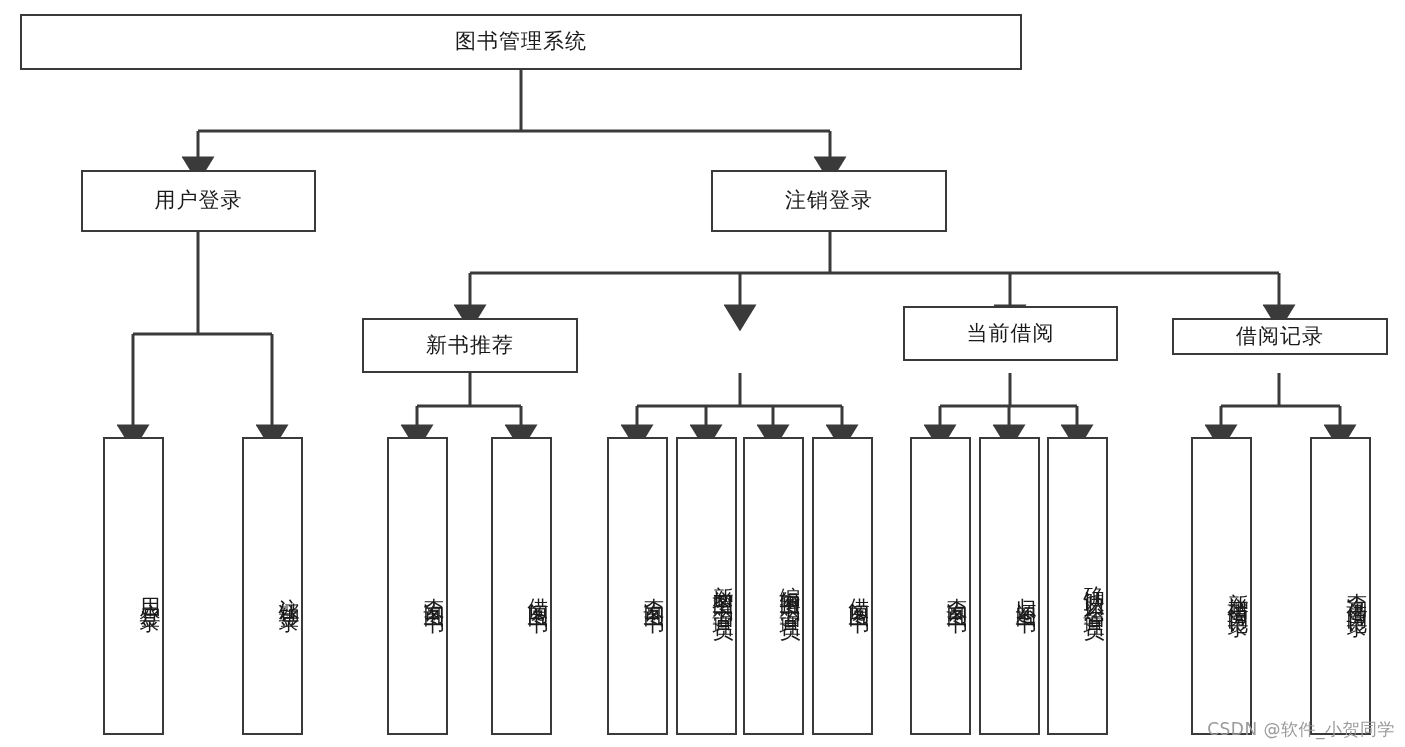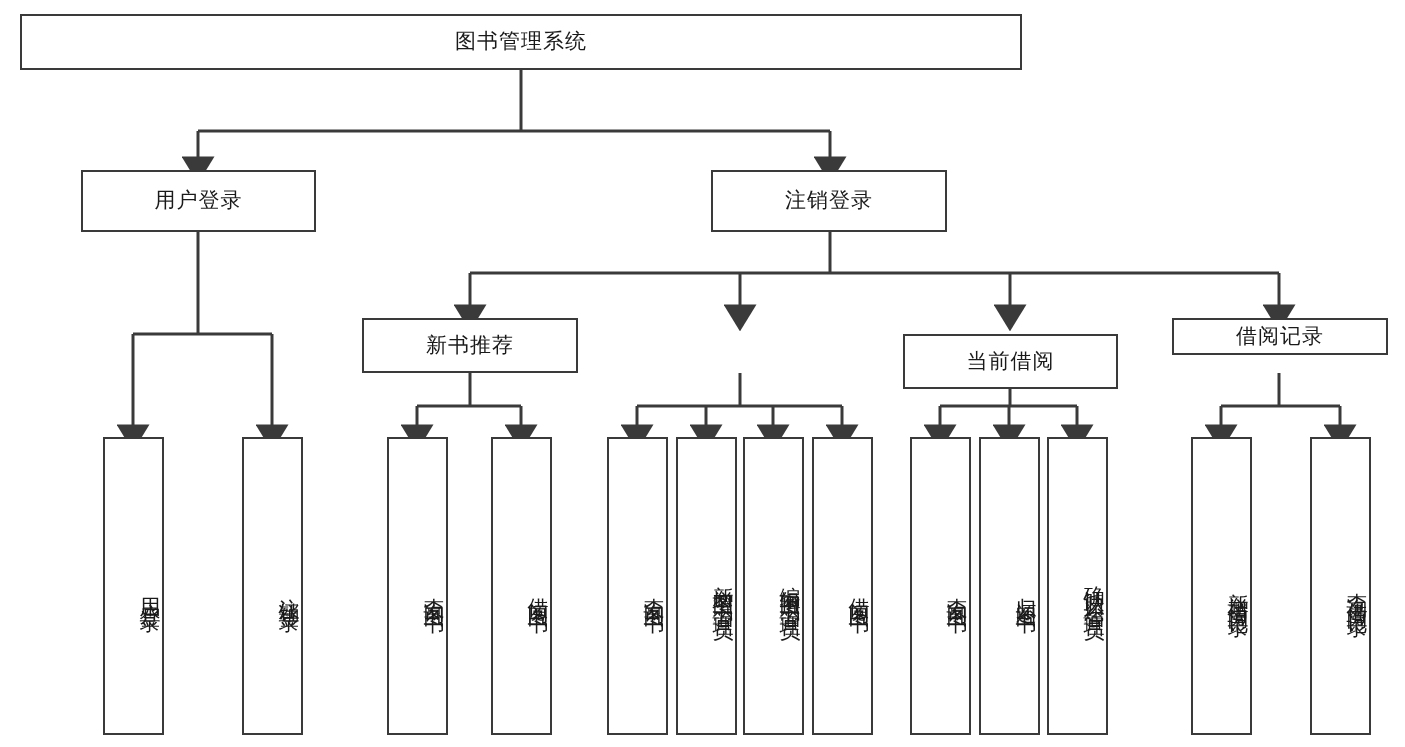--- a/index.html
+++ b/index.html
@@ -133,21 +133,21 @@
   <div class="node horiz" style="left:81px; top:170px; width:235px; height:62px;">
     <span class="label">用户登录</span>
   </div>
   <div class="node horiz" style="left:711px; top:170px; width:236px; height:62px;">
     <span class="label">注销登录</span>
   </div>
 
   <div class="node horiz" style="left:362px; top:318px; width:216px; height:55px;">
     <span class="label">新书推荐</span>
   </div>
-  <div class="node horiz" style="left:903px; top:334px; width:215px; height:55px;">
+  <div class="node horiz" style="left:903px; top:306px; width:215px; height:55px;">
     <span class="label">当前借阅</span>
   </div>
   <div class="node horiz" style="left:1172px; top:318px; width:216px; height:37px;">
     <span class="label">借阅记录</span>
   </div>
 
   <div class="node vert" style="left:103px; top:437px; width:61px; height:298px;">
     <span class="label">用户登录</span>
   </div>
   <div class="node vert" style="left:242px; top:437px; width:61px; height:298px;">
@@ -184,14 +184,15 @@
     <span class="label">确认归还（管理员）</span>
   </div>
 
   <div class="node vert" style="left:1191px; top:437px; width:61px; height:298px;">
     <span class="label">新增借阅记录</span>
   </div>
   <div class="node vert" style="left:1310px; top:437px; width:61px; height:298px;">
     <span class="label">查询借阅记录</span>
   </div>
 
+  <div class="watermark">CSDN @软件_小贺同学</div>
 
 </div>
 
 </body></html>

